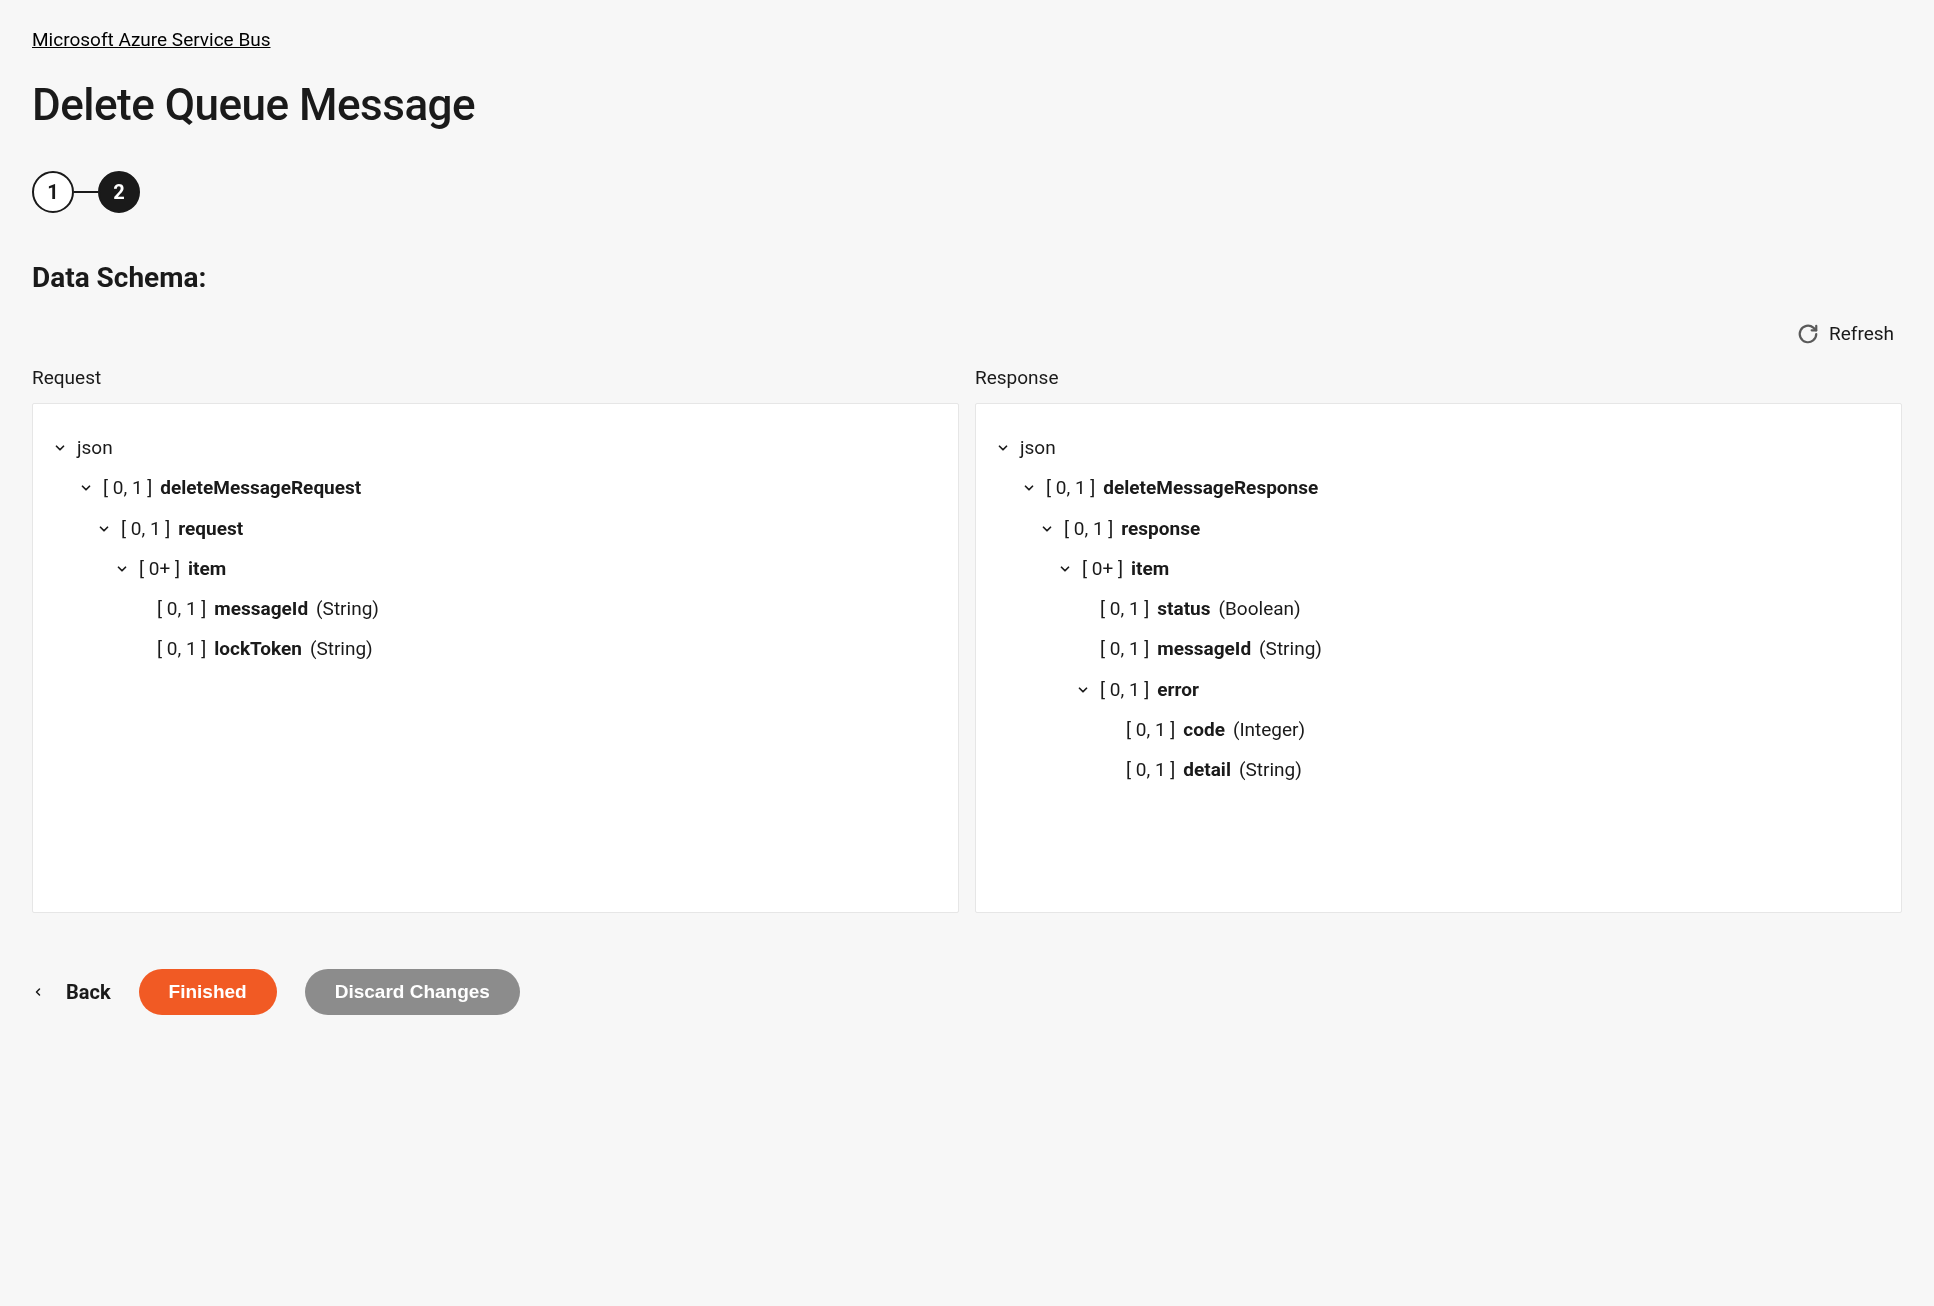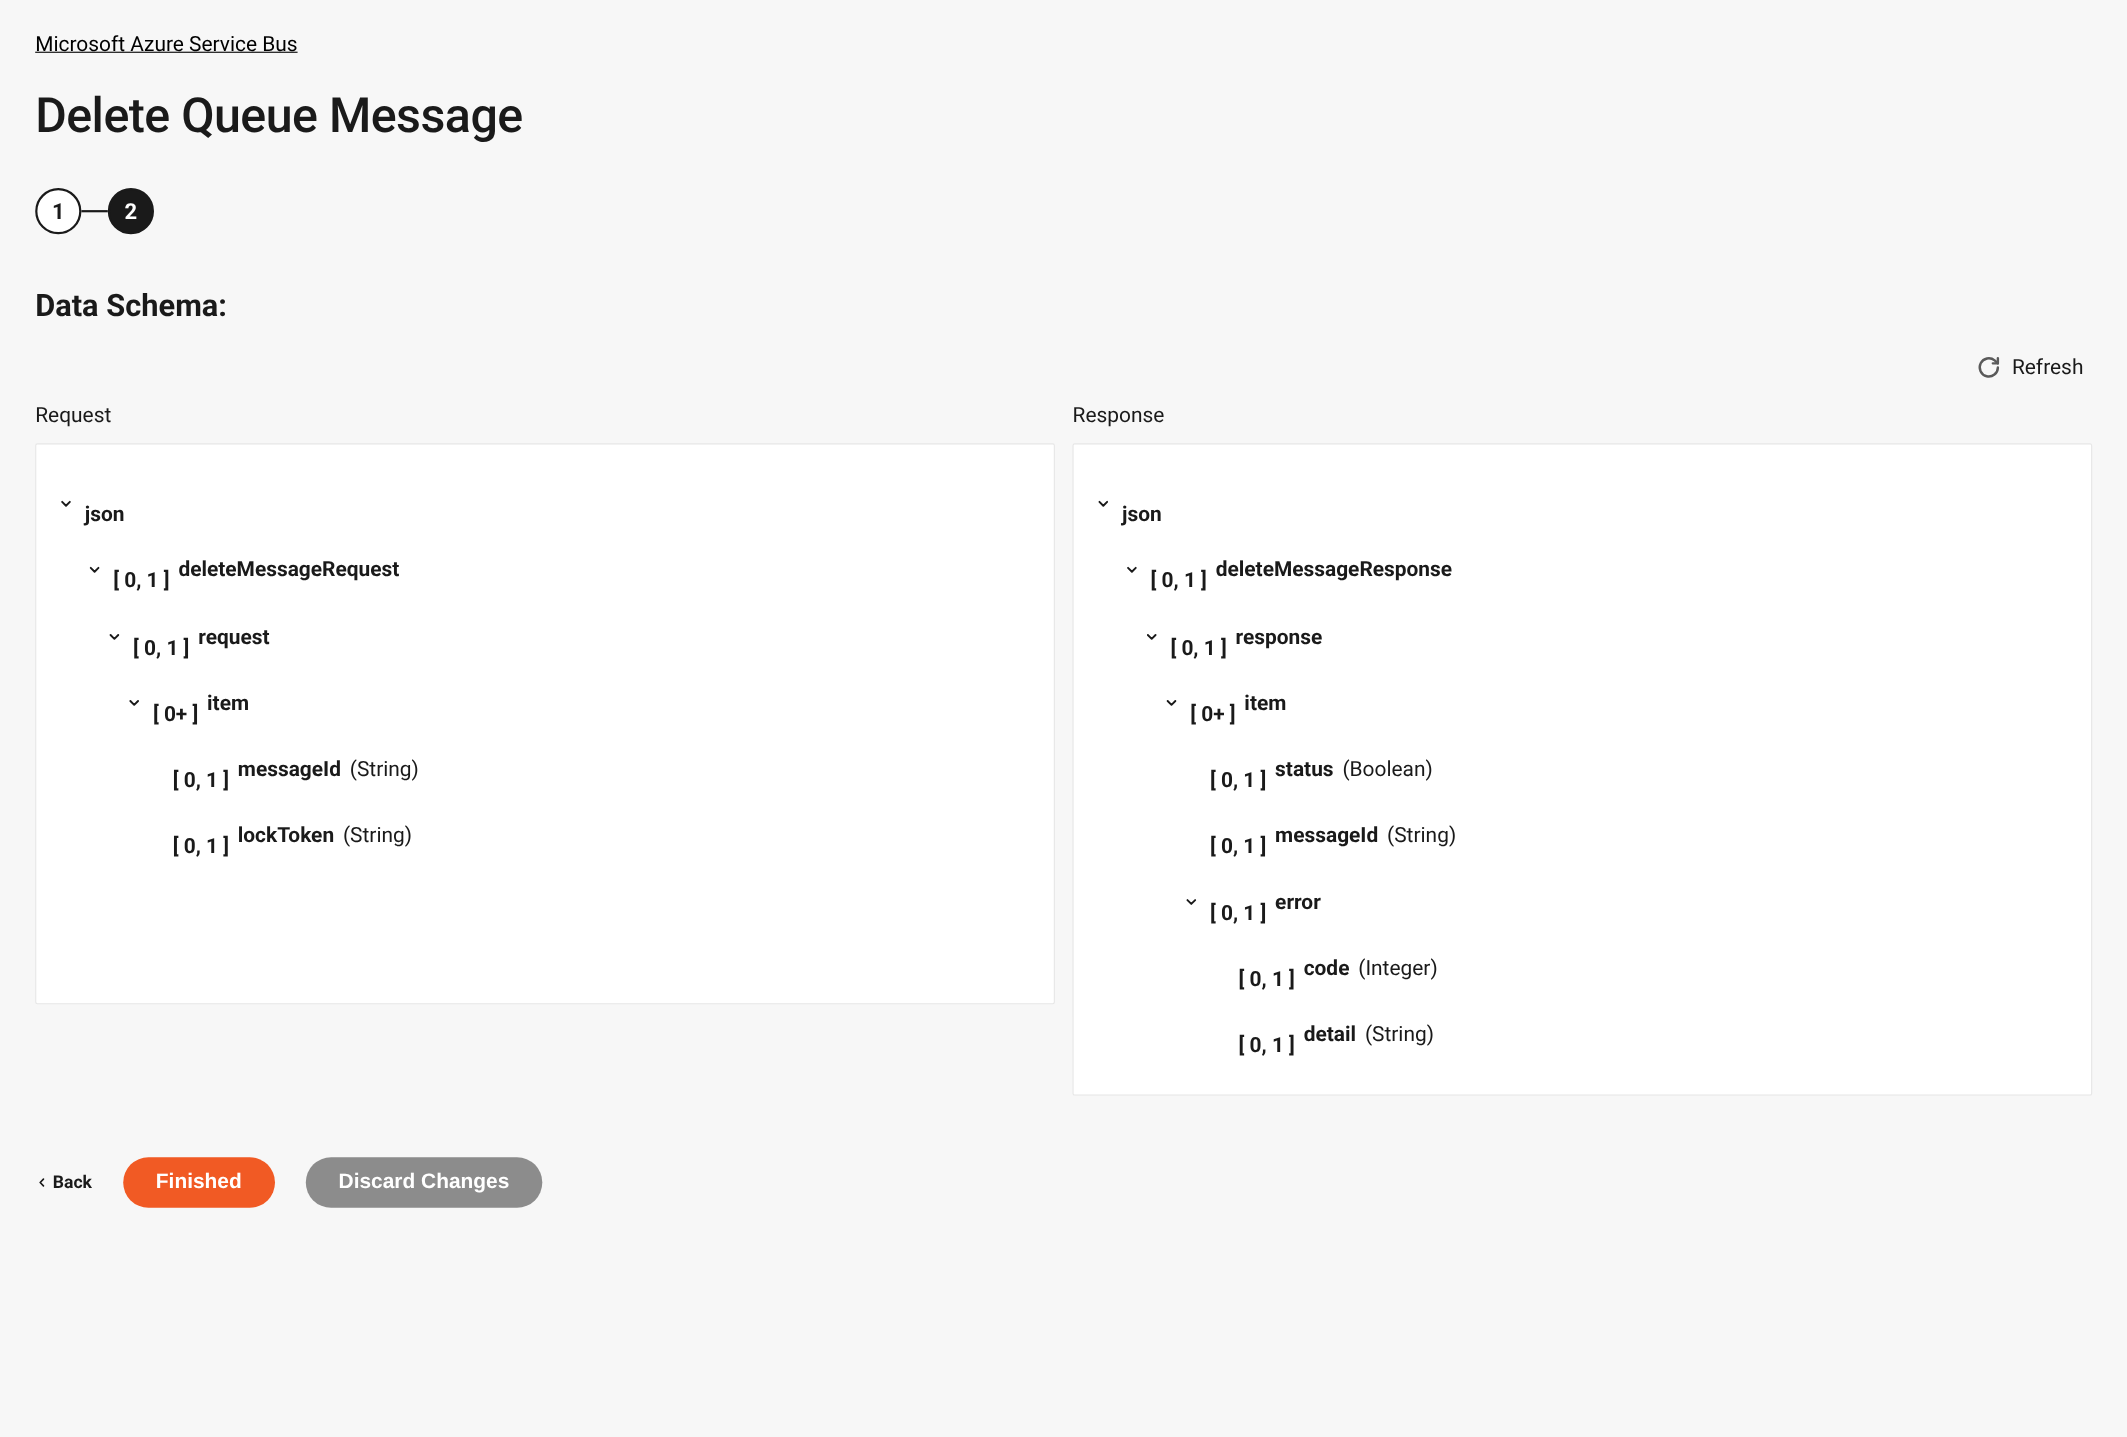--- a/index.html
+++ b/index.html
@@ -118,35 +118,35 @@
     .chev-spacer {
       width: 18px;
       display: inline-block;
       flex-shrink: 0;
     }
     .indent { display: inline-block; flex-shrink: 0; }
     .i1 { width: 18px; }
     .i2 { width: 36px; }
     .i3 { width: 54px; }
     .i4 { width: 72px; }
-    .card { font-weight: 700; margin-top: 20px; }
+    .card { font-weight: 400; }
     .name { font-weight: 700; }
     .type { font-weight: 400; }
     .footer {
       display: flex;
       align-items: center;
       gap: 28px;
       margin-top: 56px;
     }
     .back-link {
       display: flex;
       align-items: center;
-      gap: 4px;
+      gap: 22px;
       font-weight: 700;
-      font-size: 16px;
+      font-size: 20px;
       cursor: pointer;
     }
     .back-chev svg { display: block; }
     .btn {
       border: none;
       padding: 12px 30px;
       border-radius: 28px;
       font-size: 19px;
       font-weight: 600;
       cursor: pointer;

